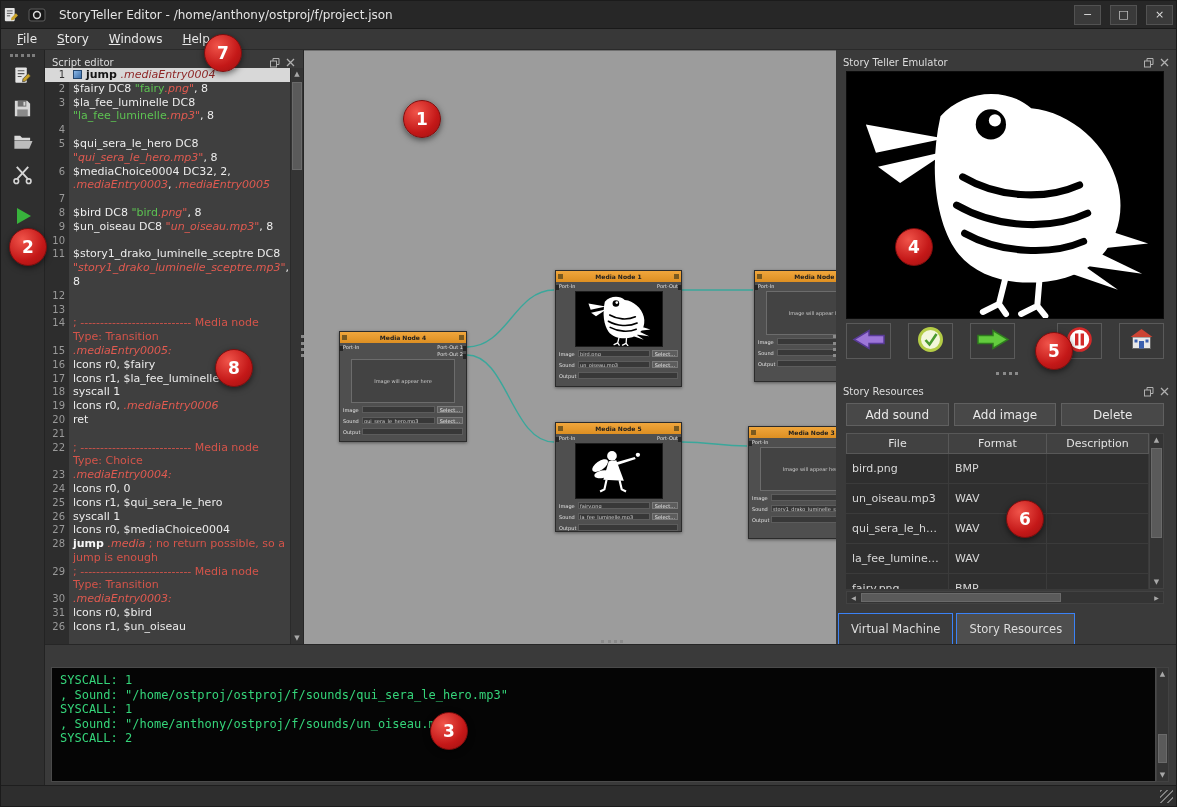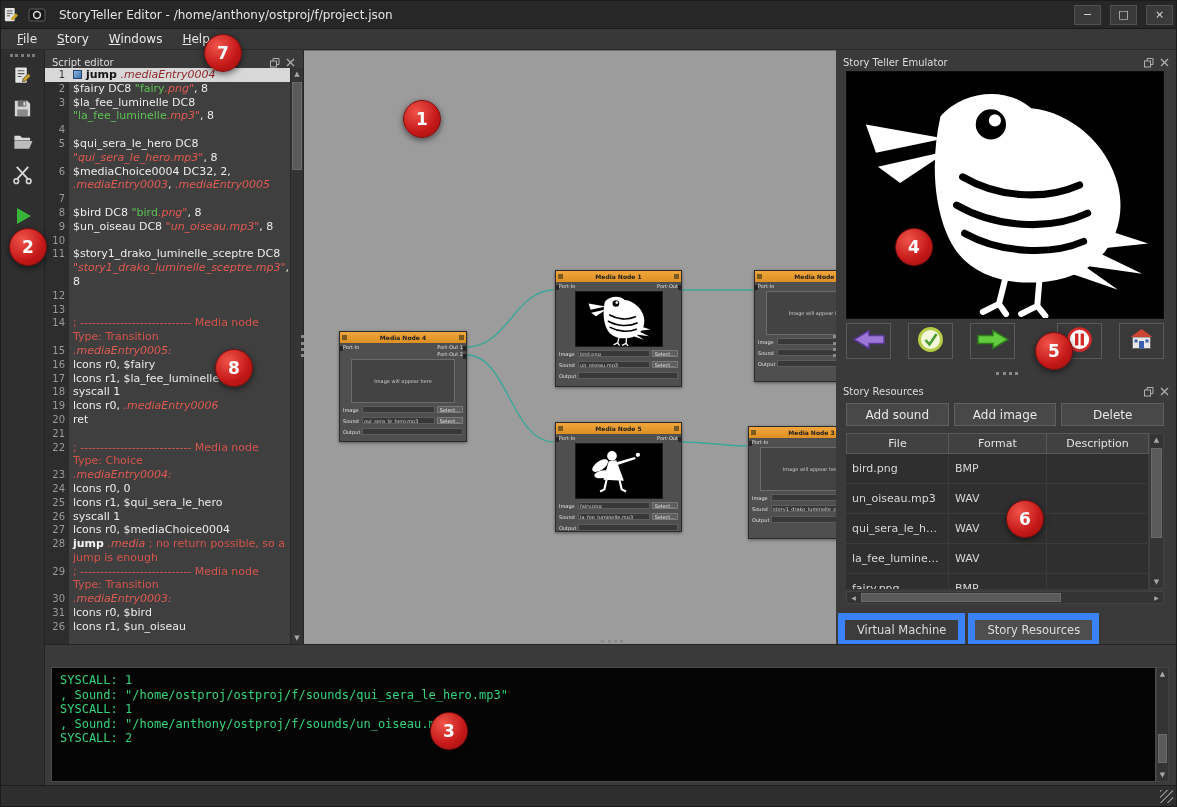--- a/index.html
+++ b/index.html
@@ -87,21 +87,21 @@
                  display:flex;align-items:center;justify-content:center;color:#e2e2e2}
   .rt-head .cell:first-child{border-left:1px solid #585858}
   .rt-body .cell{height:30px;background:#2f2f2f;border-right:1px solid #3b3b3b;border-bottom:1px solid #3b3b3b;
                  font-size:11px;color:#d8d8d8;display:flex;align-items:center;padding-left:6px;overflow:hidden;white-space:nowrap}
   .c0{width:103px}.c1{width:98px}.c2{width:102px}
   .res-vscroll{position:absolute;left:313px;top:54px;width:15px;height:156px;background:#343434;border:1px solid #424242}
   .res-hscroll{position:absolute;left:10px;top:212px;width:318px;height:13px;background:#343434;border:1px solid #424242}
   .ha{position:absolute;top:0;bottom:0;width:13px;text-align:center;font-size:6px;line-height:11px;color:#a8a8a8}
   .hthumb{position:absolute;top:1px;bottom:1px;background:#5a5a5a;border:1px solid #6a6a6a}
   .res-tabs{position:absolute;left:2px;top:234px;display:flex;gap:3px;height:25px}
-  .res-tab{height:32px;padding:10px 12px;background:#3c3c3c;border:7px solid #3b82f6;font-size:11.5px;
+  .res-tab{height:32px;padding:10px 12px;background:#3c3c3c;border:1px solid #3b82f6;font-size:11.5px;
            display:flex;align-items:center;color:#ddd}
   .res-tab.active{background:#4e4e4e}
 
   
   .logs-dock{position:absolute;left:44px;top:643px;right:0;height:143px;background:#3a3a3a;border-top:1px solid #262626}
   .logs-box{position:absolute;left:6px;top:22px;right:20px;bottom:5px;background:#050505;border:1px solid #4a4a4a;
             padding:5px 8px;font-family:"DejaVu Sans Mono","Liberation Mono",monospace;font-size:12px;line-height:14.5px;color:#35d57a;overflow:hidden}
   .logs-scroll{position:absolute;right:7px;top:22px;bottom:5px;width:13px;background:#343434;border:1px solid #424242}
 
   

